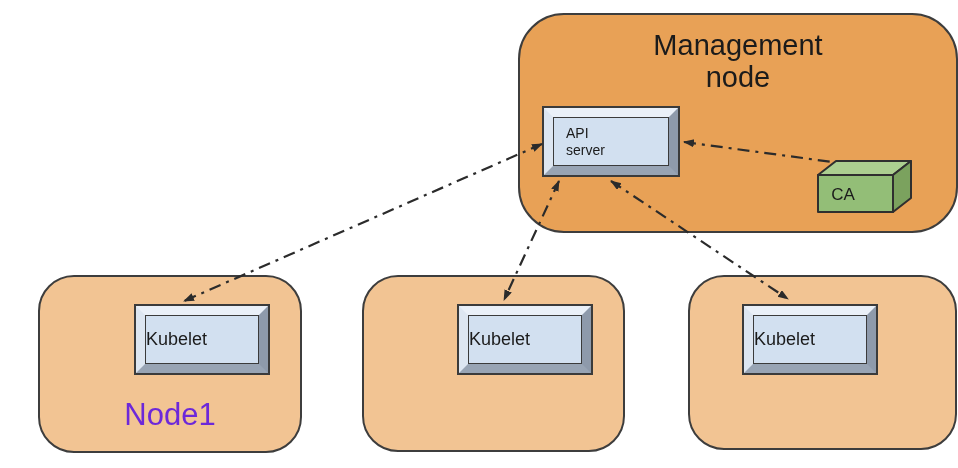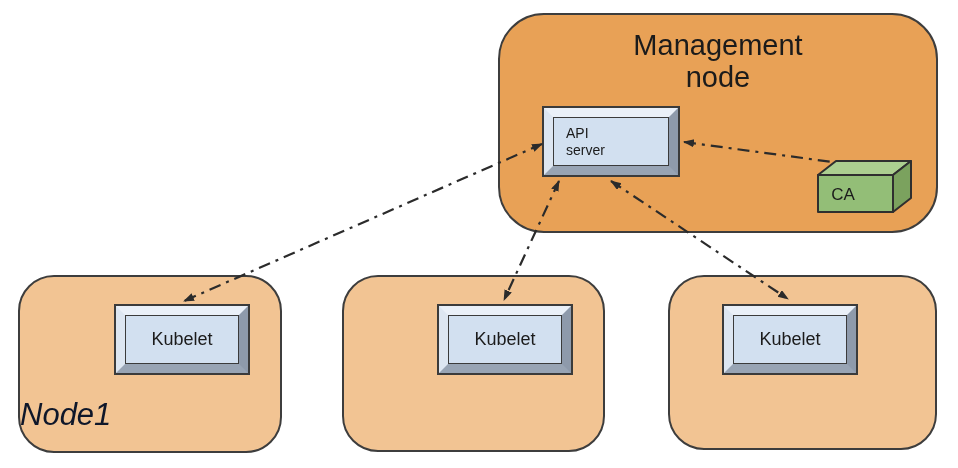--- a/index.html
+++ b/index.html
@@ -11,20 +11,21 @@
     font-family: "Liberation Sans", sans-serif;
     color: #1a1a1a;
     overflow: hidden;
   }
 
   
   .group-node {
     position: absolute;
     box-sizing: border-box;
     border: 2.5px solid #3d3d3d;
+    margin-left: 20px;
   }
   .mgmt {
     left: 498px; top: 13px; width: 440px; height: 220px;
     border-radius: 46px;
     background: #e8a156;
   }
   .worker {
     border-radius: 36px;
     background: #f2c493;
   }
@@ -37,23 +38,23 @@
     left: 0; right: 0; top: 14px;
     text-align: center;
     font-size: 29px;
     line-height: 1.12;
     white-space: pre-line;
     color: #1b1b1b;
   }
   .worker-label {
     position: absolute;
     left: 0; right: 0; bottom: 18px;
+    text-align: center;
     font-size: 31px;
-    color: #0f172a;
-    font-style: italic;
+    color: #6d28d9;
   }
 
   
   .bevel {
     position: absolute;
     box-sizing: border-box;
     border: 2px solid #3b3b3b;
     background: #e6edf6;
   }
   .bevel-frame {
@@ -77,21 +78,21 @@
     line-height: 1.2;
     white-space: pre-line;
     color: #1b1b1b;
   }
   .kubelet-box { width: 136px; height: 71px; top: 27px; }
   .kubelet1 { left: 94px; }
   .kubelet2 { left: 93px; }
   .kubelet3 { left: 52px; }
   .kubelet-text {
     width: 100%;
-    text-align: center;
+    text-align: left;
     font-size: 18px;
     color: #1b1b1b;
   }
 
   
   .overlay {
     position: absolute;
     left: 0; top: 0;
     width: 958px; height: 468px;
     pointer-events: none;

